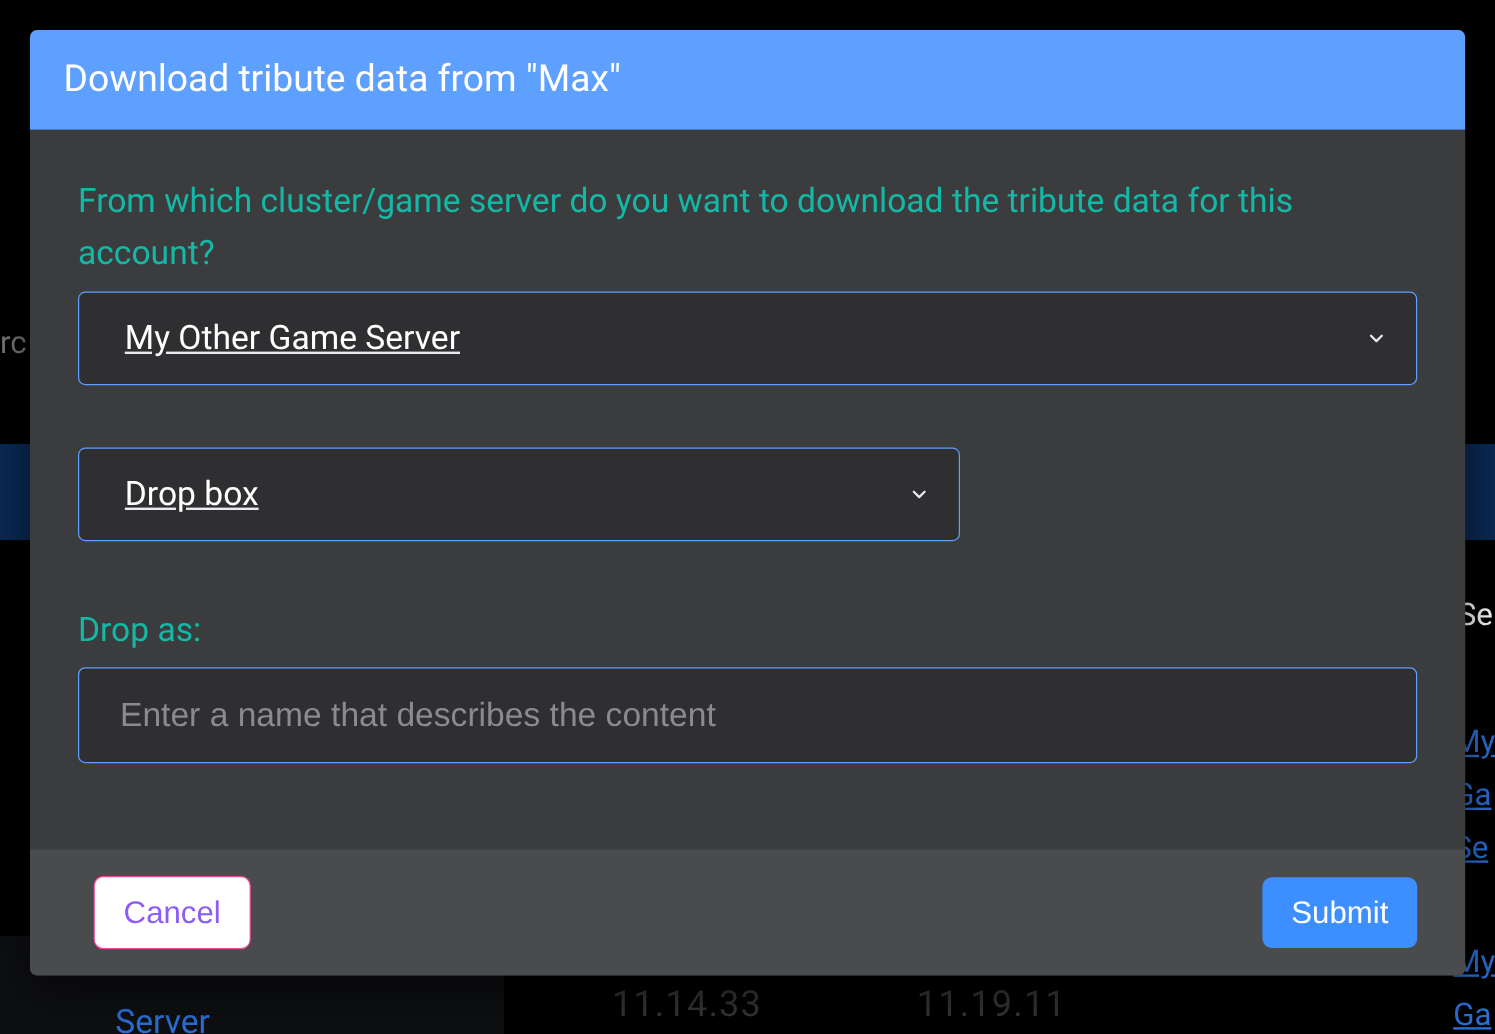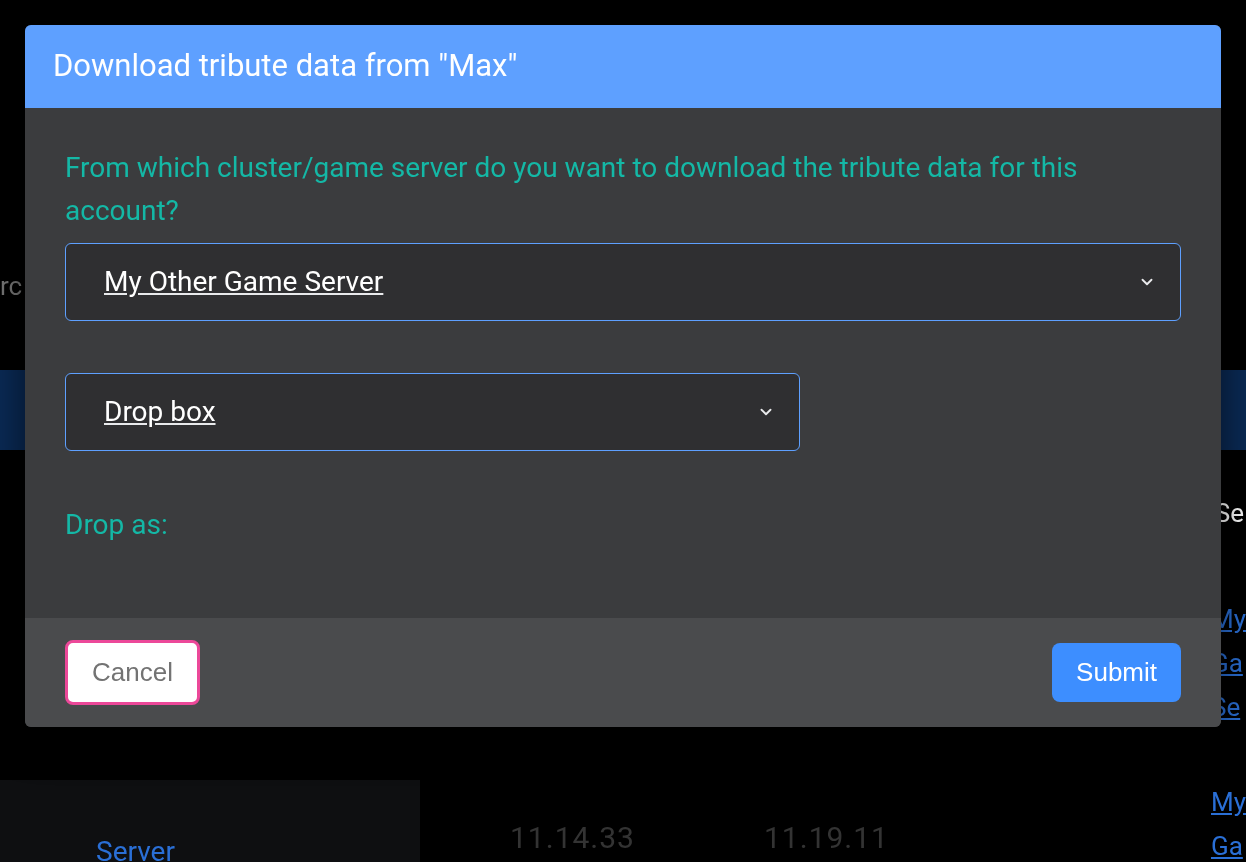--- a/index.html
+++ b/index.html
@@ -111,22 +111,23 @@
   .btn {
     border-radius: 8px;
     font-size: 26px;
     padding: 14px 24px;
     border: none;
     cursor: pointer;
     font-weight: 400;
   }
   .btn-cancel {
     background: #ffffff;
-    color: #737373;
-    border: 3px solid #ec4899;
+    color: #8b5cf6;
+    border: 1px solid #ec4899;
+    margin-left: 13px;
   }
   .btn-submit {
     background: #3d8eff;
     color: #ffffff;
   }
 </style>
 </head>
 <body>
 
 <div class="bg-hints">
@@ -171,20 +172,21 @@
         <span class="chevron">
           <svg viewBox="0 0 24 24" fill="none" stroke-width="2.5" stroke-linecap="round" stroke-linejoin="round">
               <polyline points="6 9 12 15 18 9"></polyline>
             </svg>
         </span>
       </div>
     </div>
 
     <div class="form-group">
       <label class="form-label">Drop as:</label>
+      <input type="text" class="text-input" placeholder="Enter a name that describes the content" style="">
     </div>
 
   </div>
 
   <div class="modal-footer">
     <button class="btn btn-cancel">Cancel</button>
     <button class="btn btn-submit">Submit</button>
   </div>
 </div>
 

